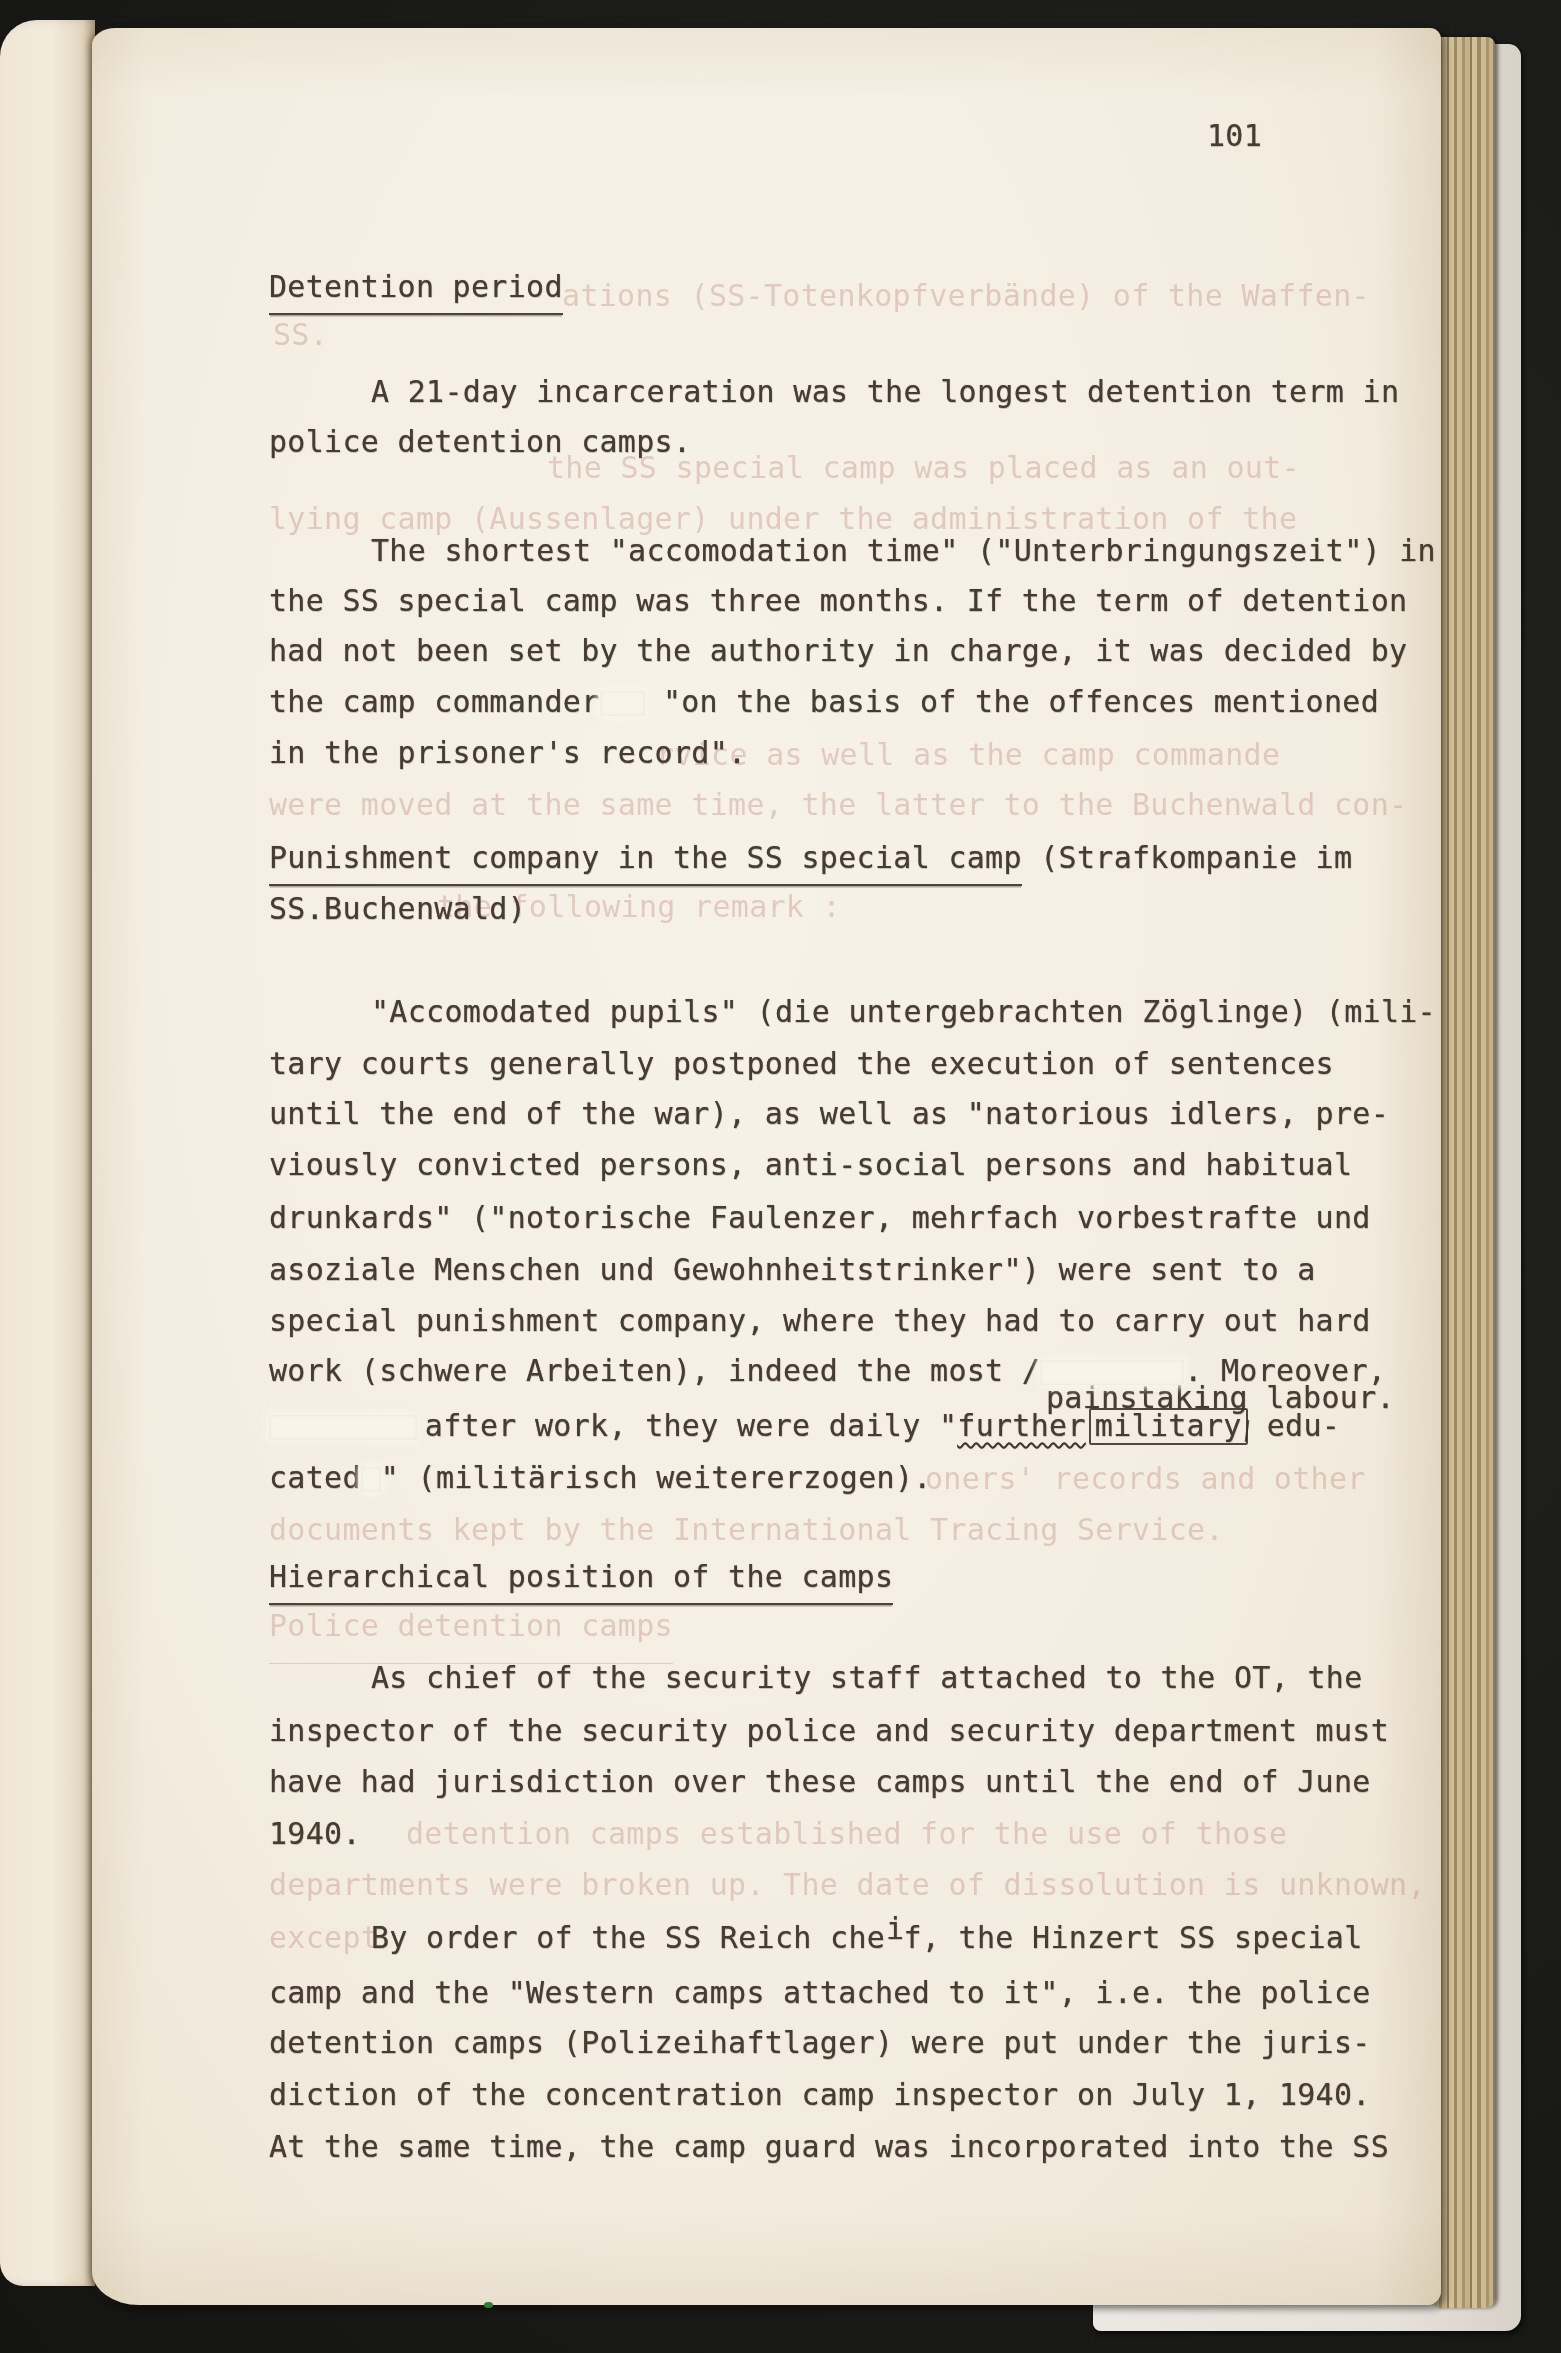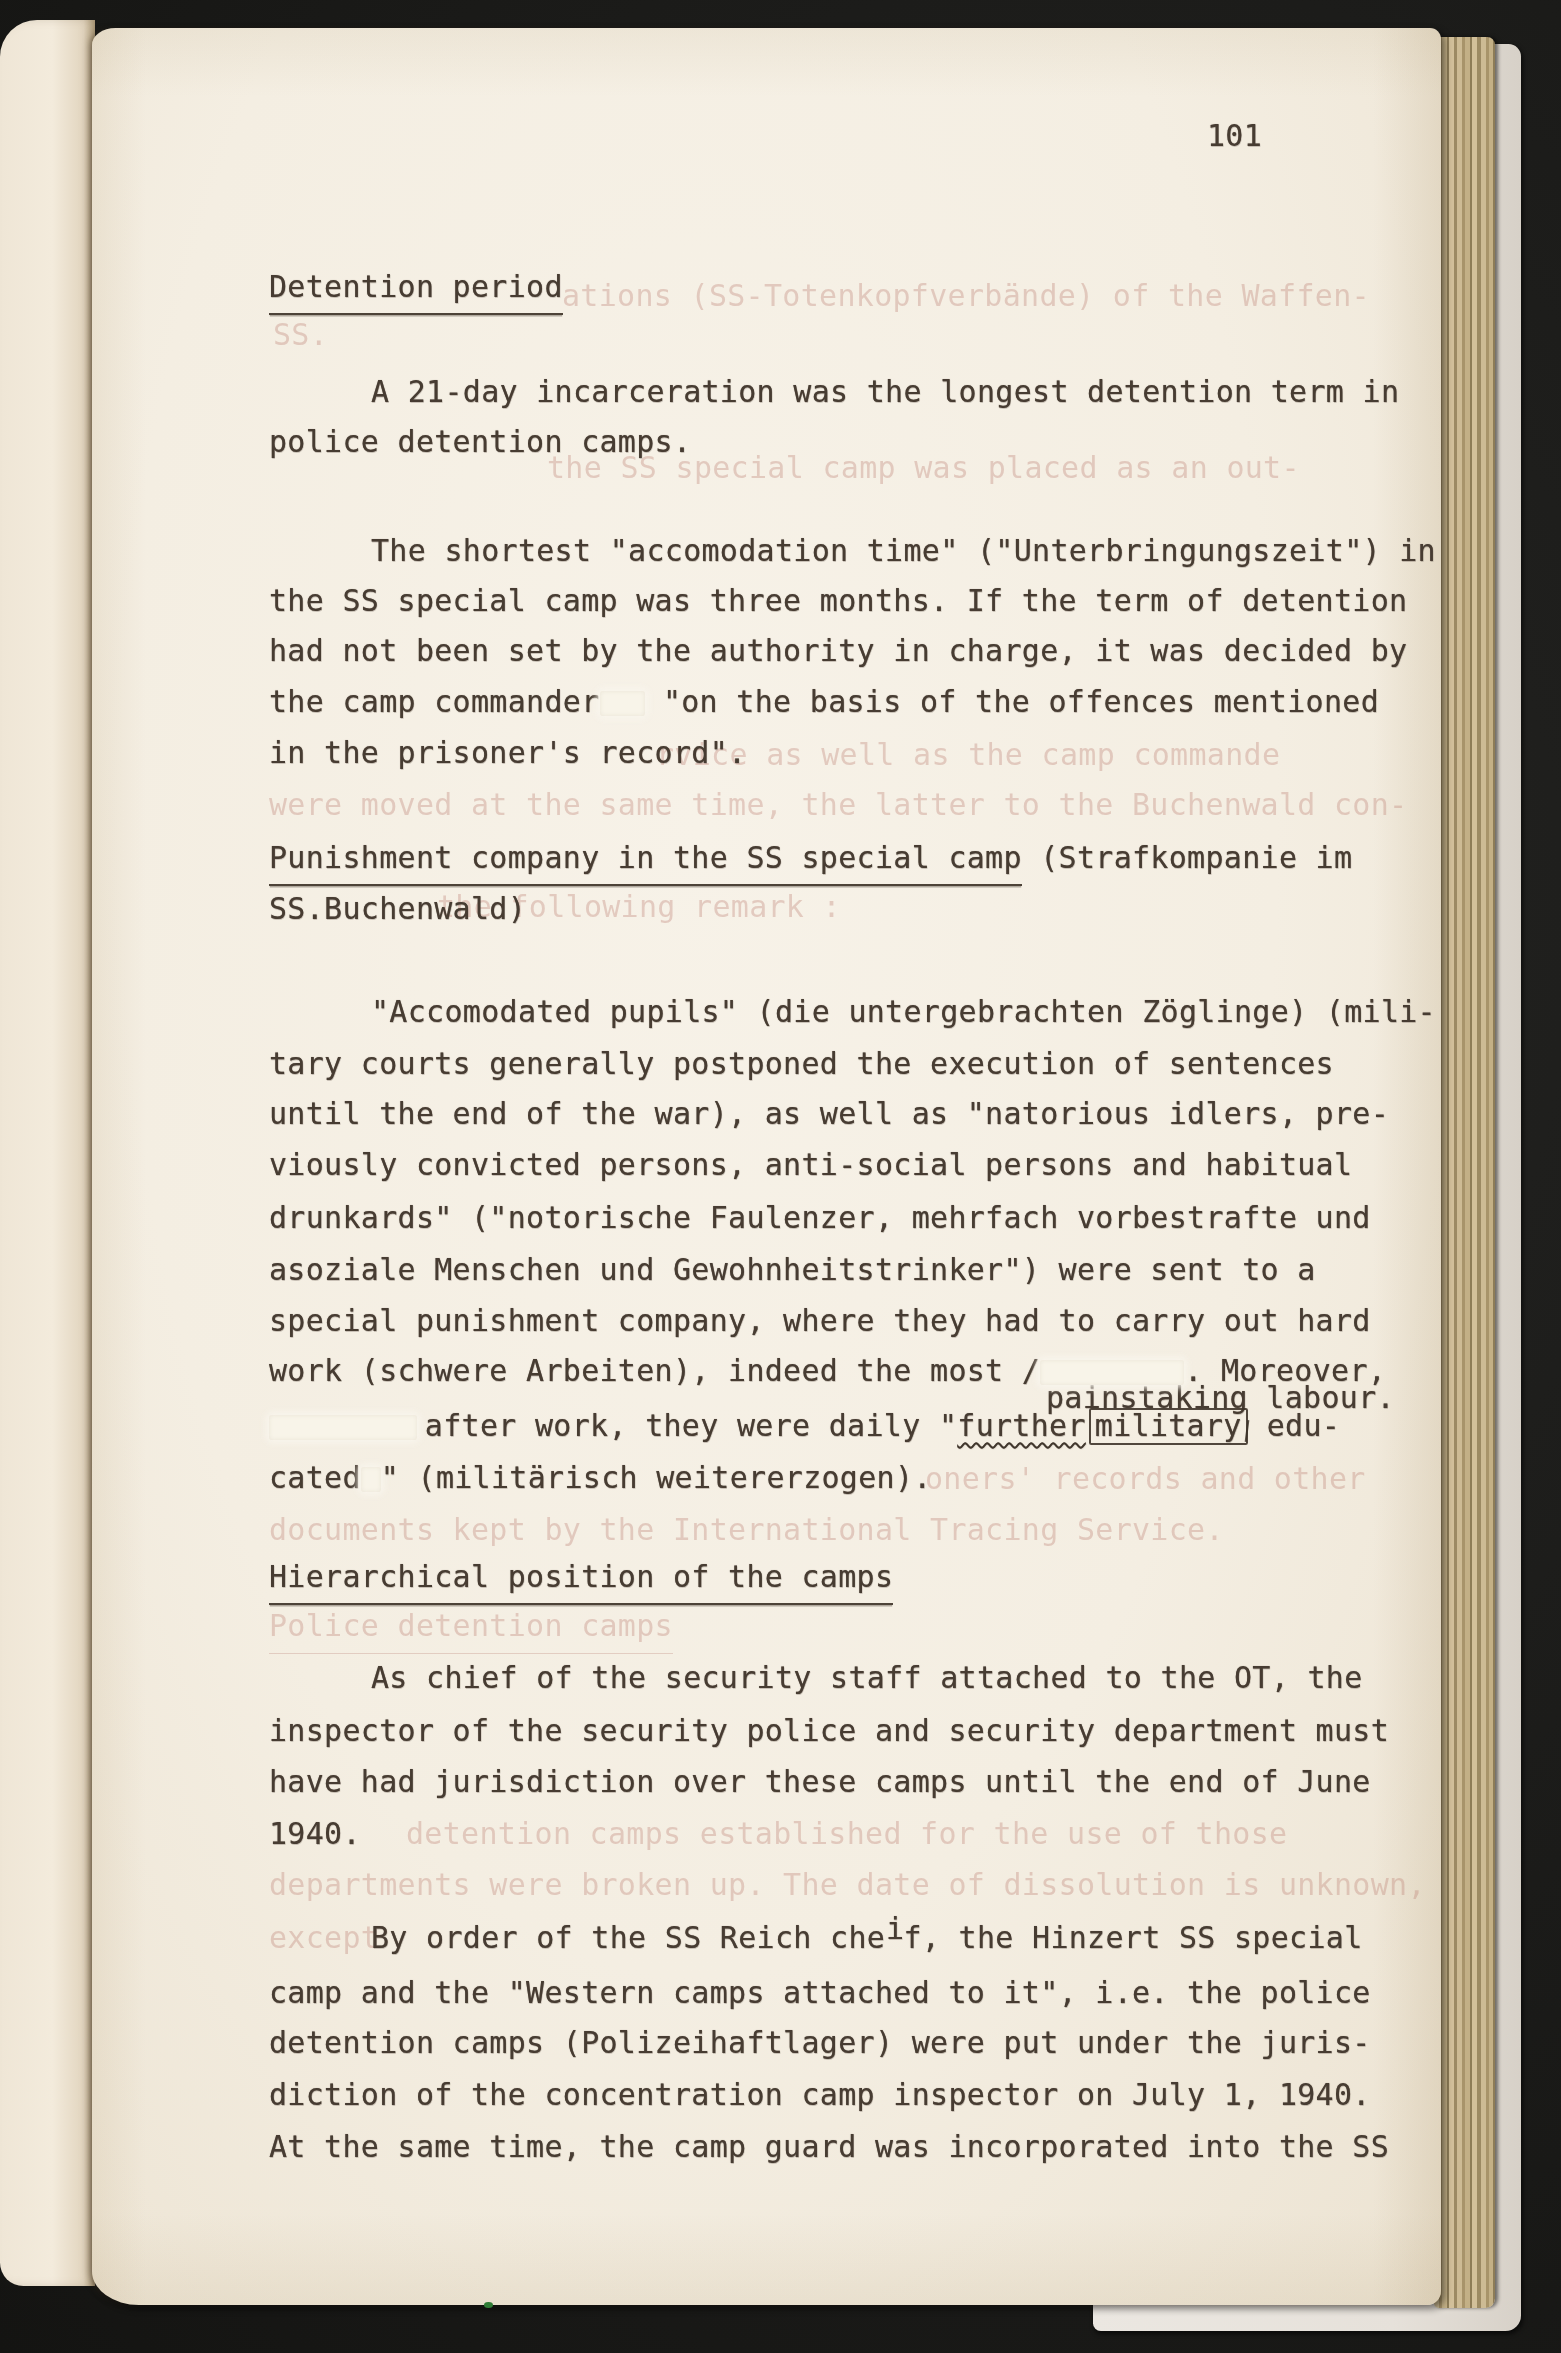--- a/index.html
+++ b/index.html
@@ -54,21 +54,21 @@
     border-bottom:2.3px solid rgba(62,52,41,.92);
     padding-bottom:9px;
     box-shadow:0 2.3px 0 -0.8px rgba(62,52,41,.38);
   }
   
   .bleed{
     position:absolute;white-space:pre;line-height:36px;
     font-size:30px;letter-spacing:0.3px;color:rgba(187,125,115,.34);
     filter:blur(0.5px);
   }
-  .bleed.ul{border-bottom:1.6px solid rgba(187,125,115,.30);padding-bottom:9px;}
+  .bleed.ul{border-bottom:1.6px solid rgba(187,125,115,.30);padding-bottom:19px;}
   
   .wo{
     display:inline-block;height:25px;border-radius:3.1px;vertical-align:-3.9px;
     background:#f8f4e9;
     box-shadow:0 0 7px 3.1px rgba(249,245,237,.95), inset 0 0 4.7px rgba(210,200,180,.35);
   }
   
   .wavy{
     text-decoration:underline wavy rgba(58,48,38,.9);
     text-decoration-thickness:2px;text-underline-offset:5.5px;margin-top:28px;
@@ -92,20 +92,21 @@
 
   <div class="facing-strip"></div>
   <div class="under-page"></div>
   <div class="edge-stack"></div>
 
   <div class="page"></div>
 
   <div class="bleed" style="left:562px;top:278px">ations (SS-Totenkopfverbände) of the Waffen-</div>
   <div class="bleed" style="left:273px;top:317px">SS.</div>
   <div class="bleed" style="left:547px;top:450px">the SS special camp was placed as an out-</div>
+  <div class="bleed" style="left:269px;top:501px">lying camp (Aussenlager) under the administration of the</div>
   <div class="bleed" style="left:656px;top:737px">rvice as well as the camp commande</div>
   <div class="bleed" style="left:269px;top:787px">were moved at the same time, the latter to the Buchenwald con-</div>
   <div class="bleed" style="left:437px;top:889px">the following remark :</div>
   <div class="bleed" style="left:925px;top:1461px">oners' records and other</div>
   <div class="bleed" style="left:269px;top:1512px">documents kept by the International Tracing Service.</div>
   <div class="bleed ul" style="left:269px;top:1608px">Police detention camps</div>
   <div class="bleed" style="left:269px;top:1867px">departments were broken up. The date of dissolution is unknown,</div>
   <div class="bleed" style="left:406px;top:1816px">detention camps established for the use of those</div>
   <div class="bleed" style="left:269px;top:1920px">except</div>
 

